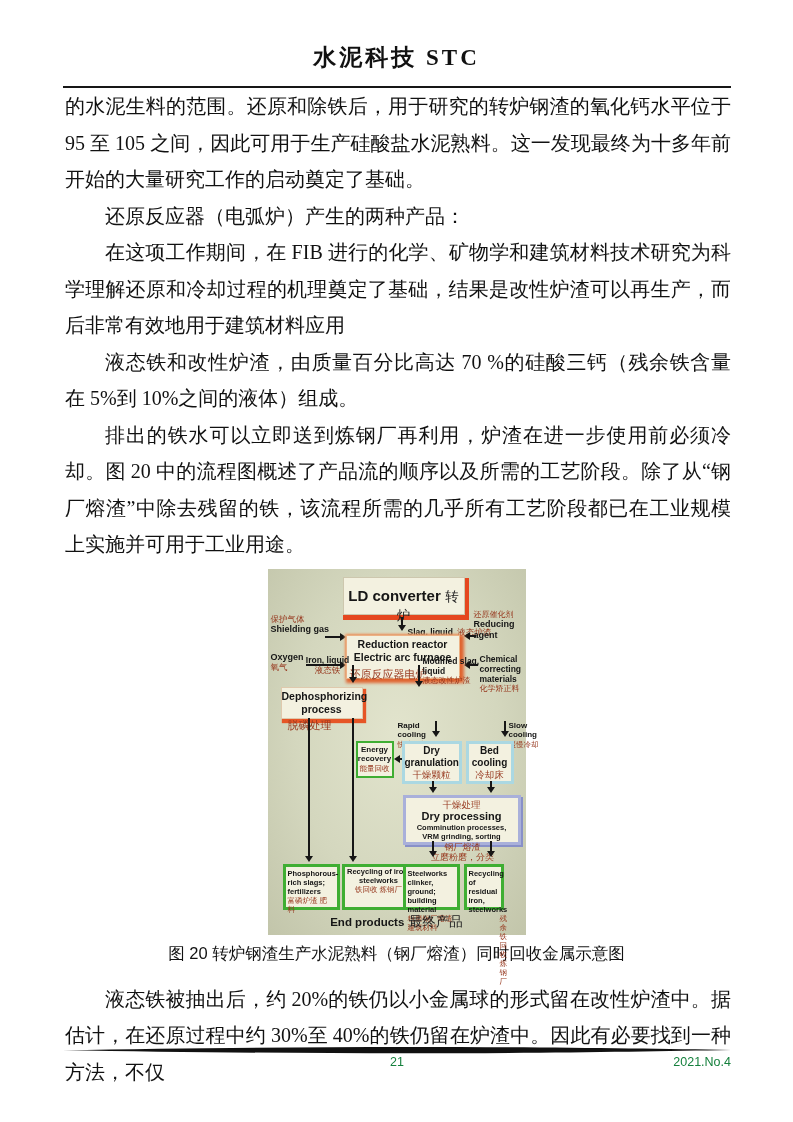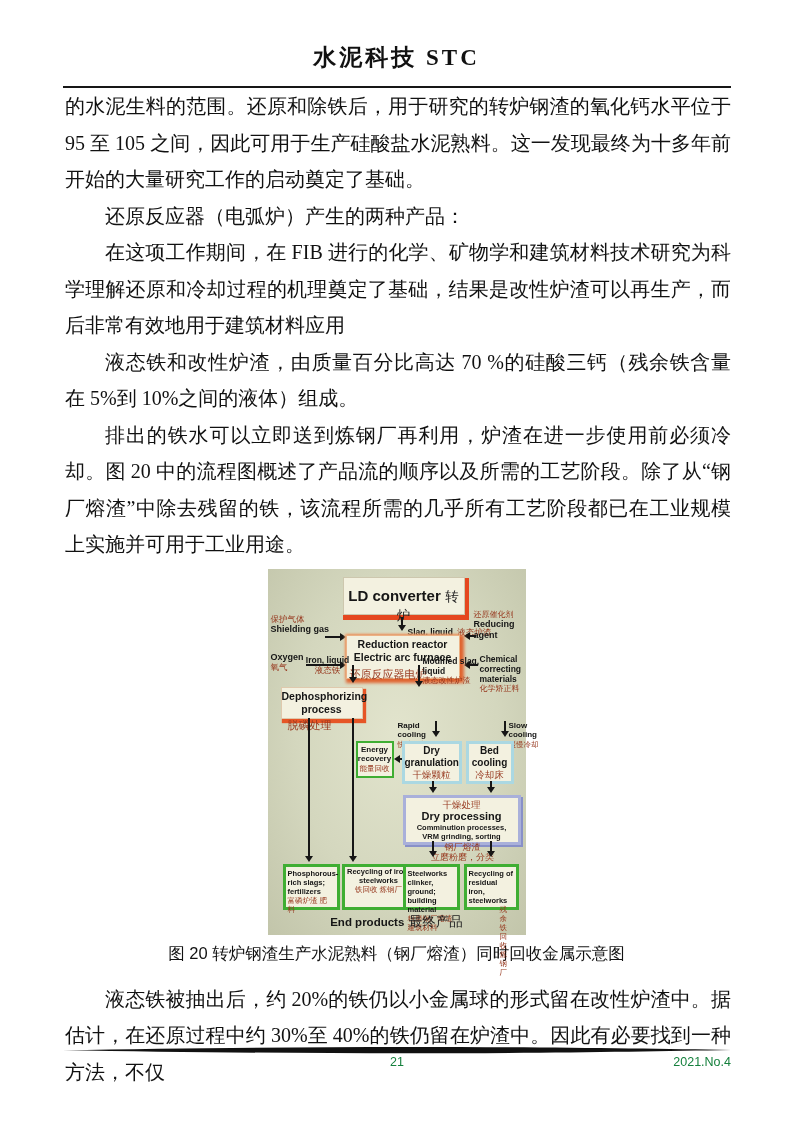--- a/index.html
+++ b/index.html
@@ -179,21 +179,21 @@
       <div class="red" style="font-size:7.5px;line-height:9px;">富磷炉渣 肥料</div>
     </div>
     <div class="fx box green3" style="left:74px;top:295px;width:74px;height:46px;padding:0;text-align:center;">
       <div class="b" style="font-size:7.5px;line-height:9px;">Recycling of iron, steelworks</div>
       <div class="red" style="font-size:7.5px;line-height:9px;">铁回收 炼钢厂</div>
     </div>
     <div class="fx box green3" style="left:135px;top:295px;width:57px;height:46px;padding:2px;text-align:left;">
       <div class="b" style="font-size:7.5px;line-height:9px;">Steelworks clinker, ground; building material</div>
       <div class="red" style="font-size:7.5px;line-height:9px;">粉磨钢厂熔渣 建筑材料</div>
     </div>
-    <div class="fx box green3" style="left:196px;top:295px;width:55px;height:46px;padding:2px;text-align:left;">
+    <div class="fx box green3" style="left:196px;top:295px;width:40px;height:46px;padding:2px;text-align:left;">
       <div class="b" style="font-size:7.5px;line-height:9px;">Recycling of residual iron, steelworks</div>
       <div class="red" style="font-size:7.5px;line-height:9px;margin-left:31px;">残余铁回收 炼钢厂</div>
     </div>
 
     <div class="fx ctr" style="left:0;top:343px;width:100%;">
       <span class="b" style="font-size:11.5px;">End products</span>
       <span class="dark" style="font-size:13.5px;font-family:'Liberation Serif',serif;">最终产品</span>
     </div>
   </div>
 

